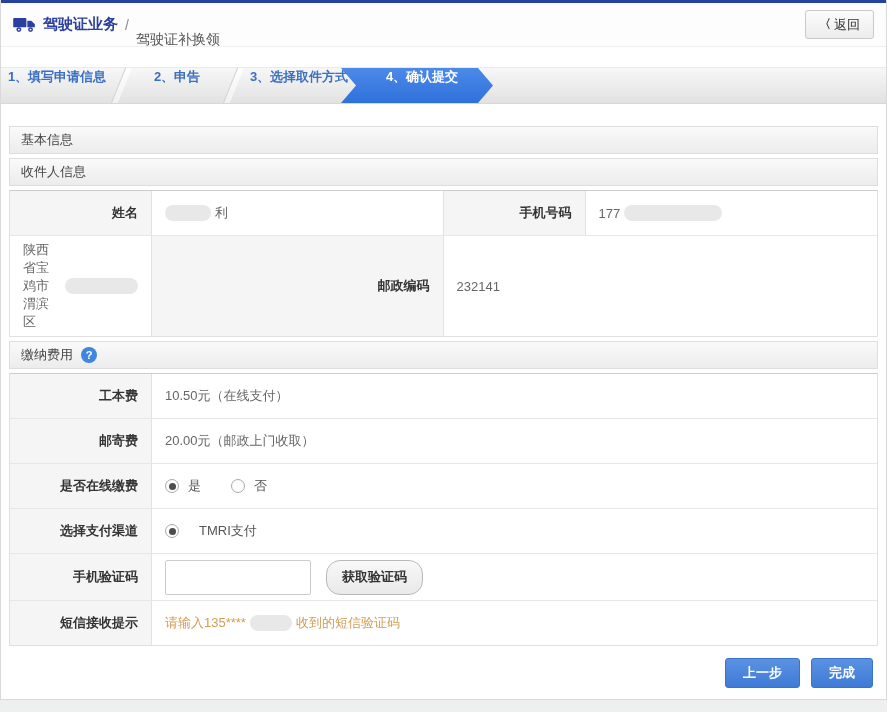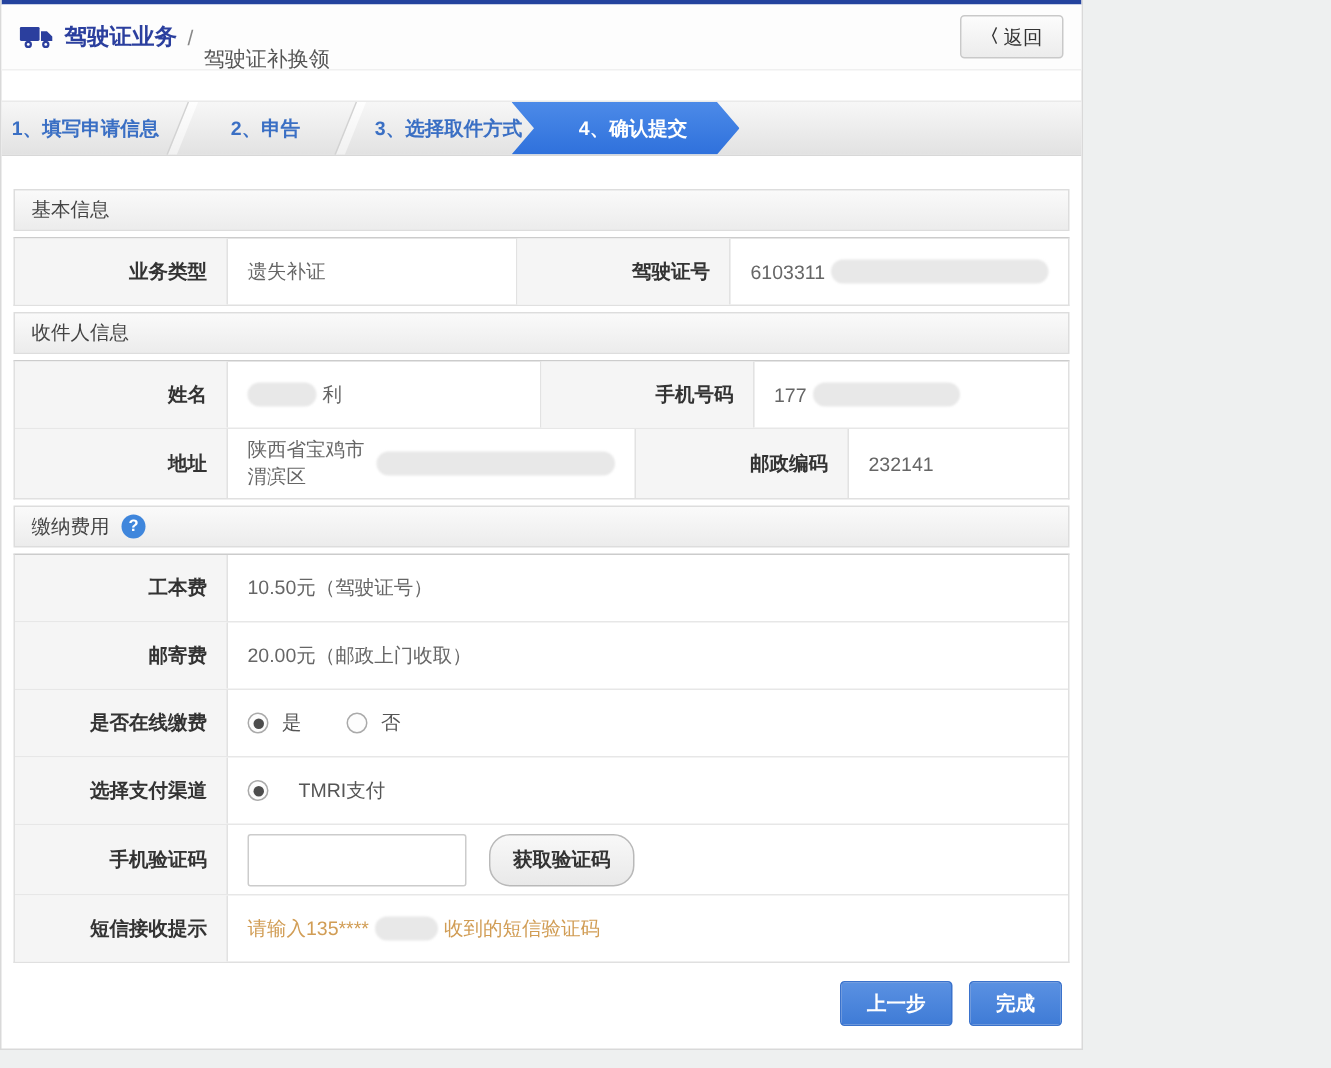--- a/index.html
+++ b/index.html
@@ -3,21 +3,21 @@
 <meta charset="utf-8">
 <style>
   * { box-sizing: border-box; }
   body {
     margin: 0; width: 887px; height: 712px; overflow: hidden;
     background: #eef0f0;
     font-family: "Liberation Sans", "DejaVu Sans", sans-serif;
     color: #333;
   }
   .page {
-    width: 722px; height: 700px; background: #fff;
+    width: 887px; height: 700px; background: #fff;
     border: 1px solid #d9d9d9; border-top: none; overflow: hidden;
   }
   .topline { height: 3px; background: #24439e; }
 
   
   .hdr {
     height: 44px; padding: 0 12px;
     display: flex; align-items: center; justify-content: space-between;
     background: #fdfdfd; border-bottom: 1px solid #f0f0f0;
   }
@@ -35,21 +35,21 @@
   }
   .back-btn .chev { font-weight: bold; font-size: 12px; }
 
   
   .steps {
     margin-top: 20px; height: 37px; display: flex; align-items: stretch;
     background: linear-gradient(#f7f7f7, #e2e2e2);
     border-top: 1px solid #eaeaea; border-bottom: 1px solid #d8d8d8;
   }
   .step {
-    display: flex; align-items: center; justify-content: center;
+    display: flex; align-items: flex-start; justify-content: center;
     font-size: 13px; font-weight: bold; color: #3a6fc4; cursor: pointer;
   }
   .step.s1 { width: 112px; }
   .step.s2 { width: 96px; }
   .step.s3 { width: 116px; }
   .step.active {
     width: 152px; margin-left: -16px; color: #fff;
     background: linear-gradient(#4c8ae8, #2f71dc);
     clip-path: polygon(0 0, calc(100% - 15px) 0, 100% 50%, calc(100% - 15px) 100%, 0 100%, 15px 50%);
     padding-left: 10px;
@@ -186,54 +186,40 @@
     </div>
     <div class="steps-fill"></div>
   </nav>
 
   <main class="content">
 
     <section>
       <div class="sec-hd">
         <span>基本信息</span>
       </div>
-      <div class="tbl">
-        <div class="row cols4">
-          <div class="cell lbl">业务类型</div>
-          <div class="cell val">
-            <span>遗失补证</span>
-          </div>
-          <div class="cell lbl">驾驶证号</div>
-          <div class="cell val last">
-            <span>6103311</span>
-            <span class="redact r-license"></span>
-          </div>
-        </div>
-      </div>
     </section>
 
     <section>
       <div class="sec-hd">
         <span>收件人信息</span>
       </div>
       <div class="tbl">
         <div class="row cols4">
           <div class="cell lbl">姓名</div>
           <div class="cell val">
             <span class="redact r-name"></span>
             <span>利</span>
           </div>
           <div class="cell lbl">手机号码</div>
           <div class="cell val last">
             <span>177</span>
             <span class="redact r-phone"></span>
           </div>
         </div>
         <div class="row cols4">
-          <div class="cell lbl">地址</div>
           <div class="cell val">
             <span>陕西省宝鸡市渭滨区</span>
             <span class="redact r-addr"></span>
           </div>
           <div class="cell lbl">邮政编码</div>
           <div class="cell val last">
             <span>232141</span>
           </div>
         </div>
       </div>
@@ -241,21 +227,21 @@
 
     <section>
       <div class="sec-hd">
         <span>缴纳费用</span>
         <span class="help">?</span>
       </div>
       <div class="tbl">
         <div class="row cols2">
           <div class="cell lbl">工本费</div>
           <div class="cell val last">
-            <span>10.50元（驾驶证号）</span>
+            <span>10.50元（在线支付）</span>
           </div>
         </div>
         <div class="row cols2">
           <div class="cell lbl">邮寄费</div>
           <div class="cell val last">
             <span>20.00元（邮政上门收取）</span>
           </div>
         </div>
         <div class="row cols2">
           <div class="cell lbl">是否在线缴费</div>

